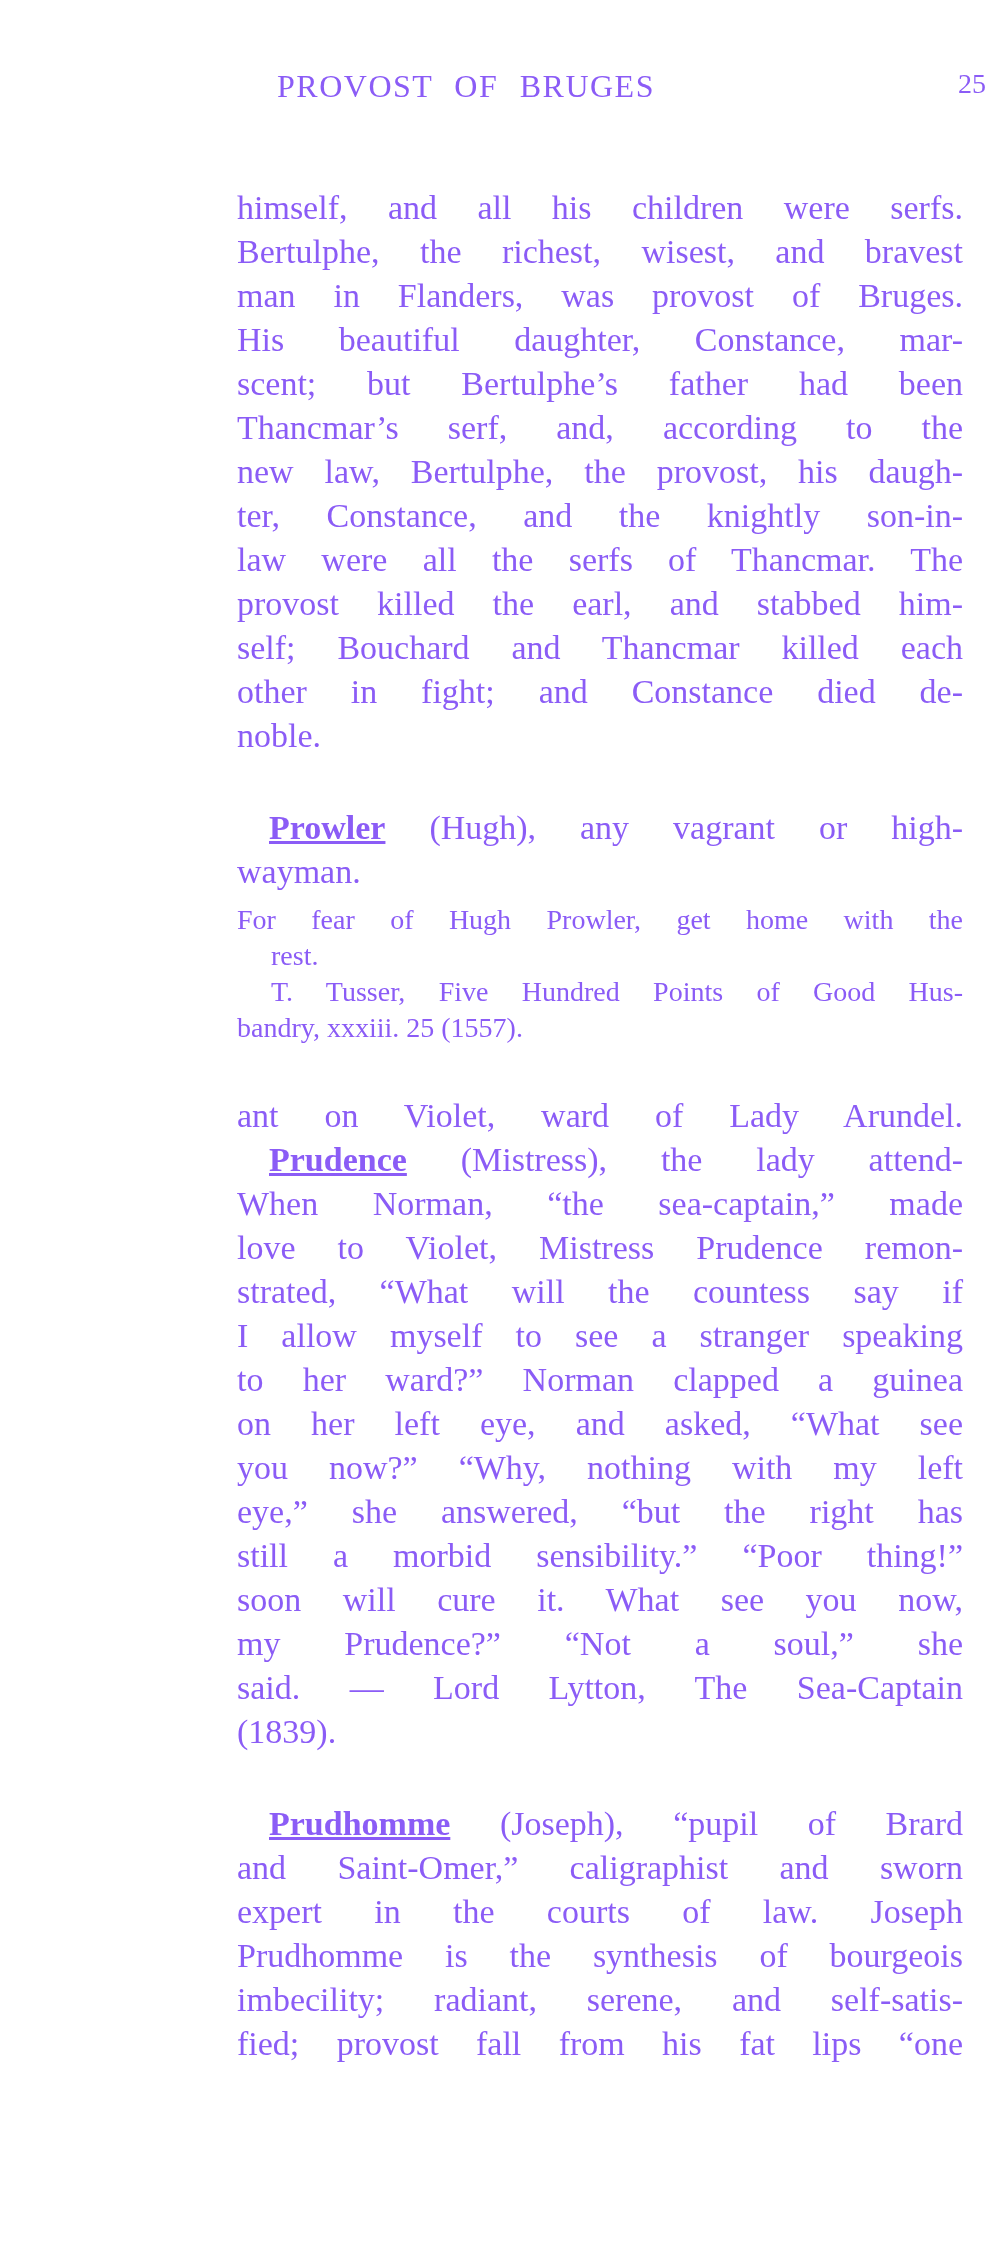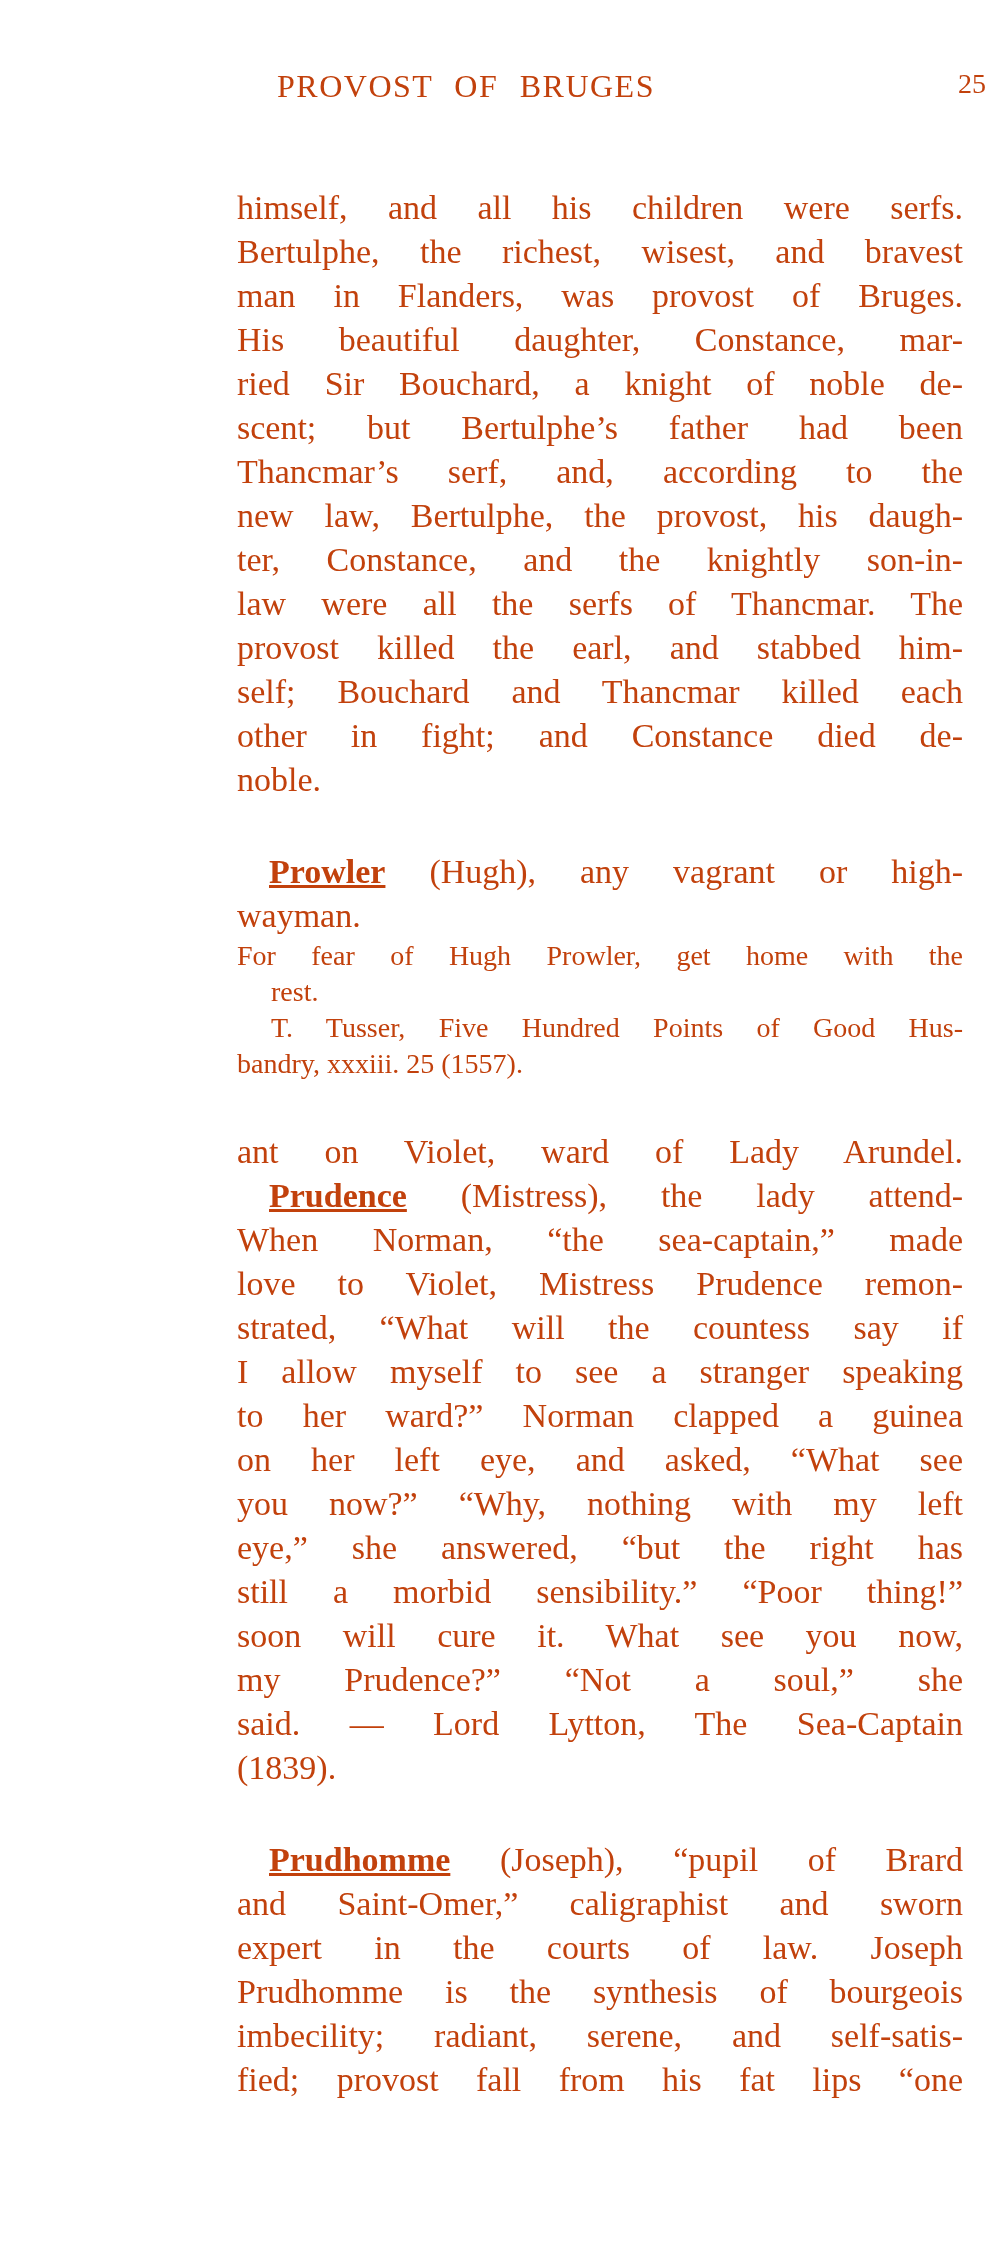--- a/index.html
+++ b/index.html
@@ -6,21 +6,21 @@
   html, body {
     margin: 0;
     padding: 0;
     background: #ffffff;
   }
   .page {
     position: relative;
     width: 1000px;
     height: 2251px;
     background: #ffffff;
-    color: #c2410c;
+    color: #8b5cf6;
     font-family: "Liberation Serif", "DejaVu Serif", serif;
     overflow: hidden;
   }
   .running-header {
     position: absolute;
     top: 68px;
     left: 0;
     width: 1000px;
     height: 46px;
   }
@@ -41,21 +41,21 @@
     font-size: 28px;
   }
   .content {
     position: absolute;
     left: 237px;
     top: 186px;
     width: 726px;
   }
   .blk { margin: 0; }
   .blk.entry { margin-top: 48px; }
-  .blk.citation { }
+  .blk.citation { margin-top: 8px; }
   .ln {
     font-size: 34px;
     line-height: 44px;
     text-align: justify;
     text-align-last: justify;
     white-space: normal;
   }
   .ln.last { text-align-last: left; }
   .body .ln.ind { text-indent: 32px; }
   .citation .ln {
@@ -74,21 +74,20 @@
   <div class="running-header">
     <div class="title">PROVOST OF BRUGES</div>
     <div class="pagenum">25</div>
   </div>
   <div class="content" id="content">
       <div class="blk body">
         <div class="ln"><span class="s-r">himself, and all his children were serfs.</span></div>
         <div class="ln"><span class="s-r">Bertulphe, the richest, wisest, and bravest</span></div>
         <div class="ln"><span class="s-r">man in Flanders, was provost of Bruges.</span></div>
         <div class="ln"><span class="s-r">His beautiful daughter, Constance, mar-</span></div>
-        <div class="ln"><span class="s-r">ried Sir Bouchard, a knight of noble de-</span></div>
         <div class="ln"><span class="s-r">scent; but Bertulphe’s father had been</span></div>
         <div class="ln"><span class="s-r">Thancmar’s serf, and, according to the</span></div>
         <div class="ln"><span class="s-r">new law, Bertulphe, the provost, his daugh-</span></div>
         <div class="ln"><span class="s-r">ter, Constance, and the knightly son-in-</span></div>
         <div class="ln"><span class="s-r">law were all the serfs of Thancmar. The</span></div>
         <div class="ln"><span class="s-r">provost killed the earl, and stabbed him-</span></div>
         <div class="ln"><span class="s-r">self; Bouchard and Thancmar killed each</span></div>
         <div class="ln"><span class="s-r">other in fight; and Constance died de-</span></div>
         <div class="ln last"><span class="s-r">noble.</span></div>
       </div>

